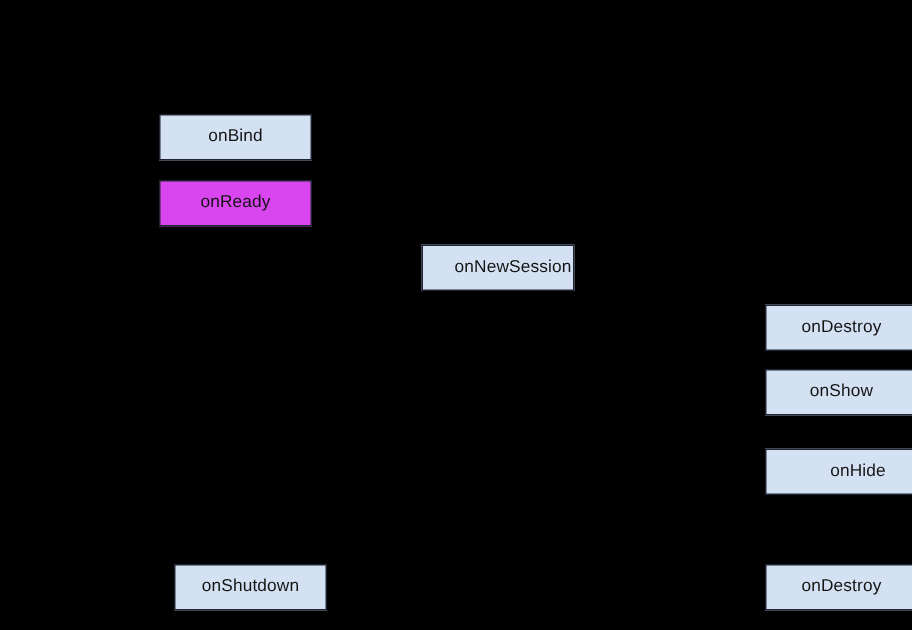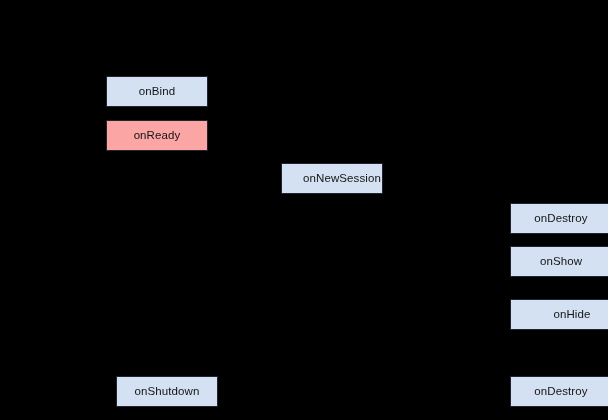--- a/index.html
+++ b/index.html
@@ -57,21 +57,21 @@
         <path d="M 545 234 L 545 242.5 L 545 242.5 L 545 251" stroke="#000000"></path>
         <path d="M 545 282 L 545 290.5 L 545 290.5 L 545 299" stroke="#000000"></path>
         <path d="M 545 330 L 545 353 L 545 353 L 545 376" stroke="#000000"></path>
         <path d="M 545 407 L 545 391.5 L 141 391.5 L 141 376" stroke="#000000"></path>
       </g>
   </svg>
   <div id="nodes">
       <div class="node" style="left: 90px; top: 76px; width: 102px; height: 31px; background: rgb(212, 225, 242); border-color: rgb(31, 36, 48); color: rgb(20, 20, 20);">
         <span class="node-label">onBind</span>
       </div>
-      <div class="node" style="left: 90px; top: 120px; width: 102px; height: 31px; background: #fca5a5; border-color: rgb(31, 36, 48); color: rgb(20, 20, 20);">
+      <div class="node" style="left: 90px; top: 120px; width: 102px; height: 31px; background: #d946ef; border-color: rgb(31, 36, 48); color: rgb(20, 20, 20);">
         <span class="node-label">onReady</span>
       </div>
       <div class="node" style="left: 265px; top: 163px; width: 102px; height: 31px; background: rgb(212, 225, 242); border-color: rgb(31, 36, 48); color: rgb(20, 20, 20); padding-left: 20px;">
         <span class="node-label">onNewSession</span>
       </div>
       <div class="node" style="left: 494px; top: 203px; width: 102px; height: 31px; background: rgb(212, 225, 242); border-color: rgb(31, 36, 48); color: rgb(20, 20, 20);">
         <span class="node-label">onDestroy</span>
       </div>
       <div class="node" style="left: 494px; top: 246px; width: 102px; height: 31px; background: rgb(212, 225, 242); border-color: rgb(31, 36, 48); color: rgb(20, 20, 20);">
         <span class="node-label">onShow</span>

